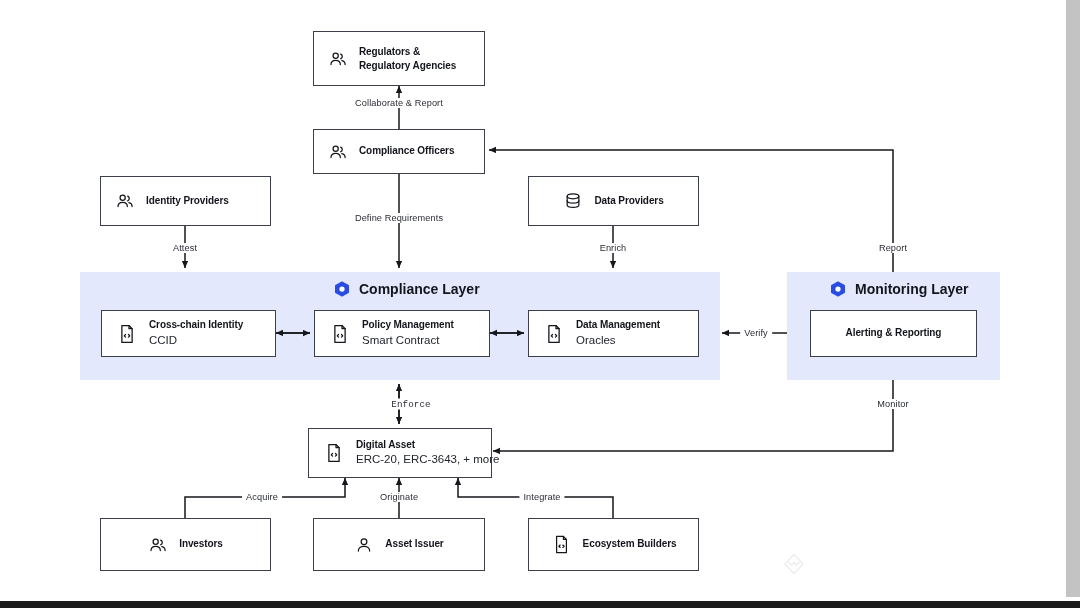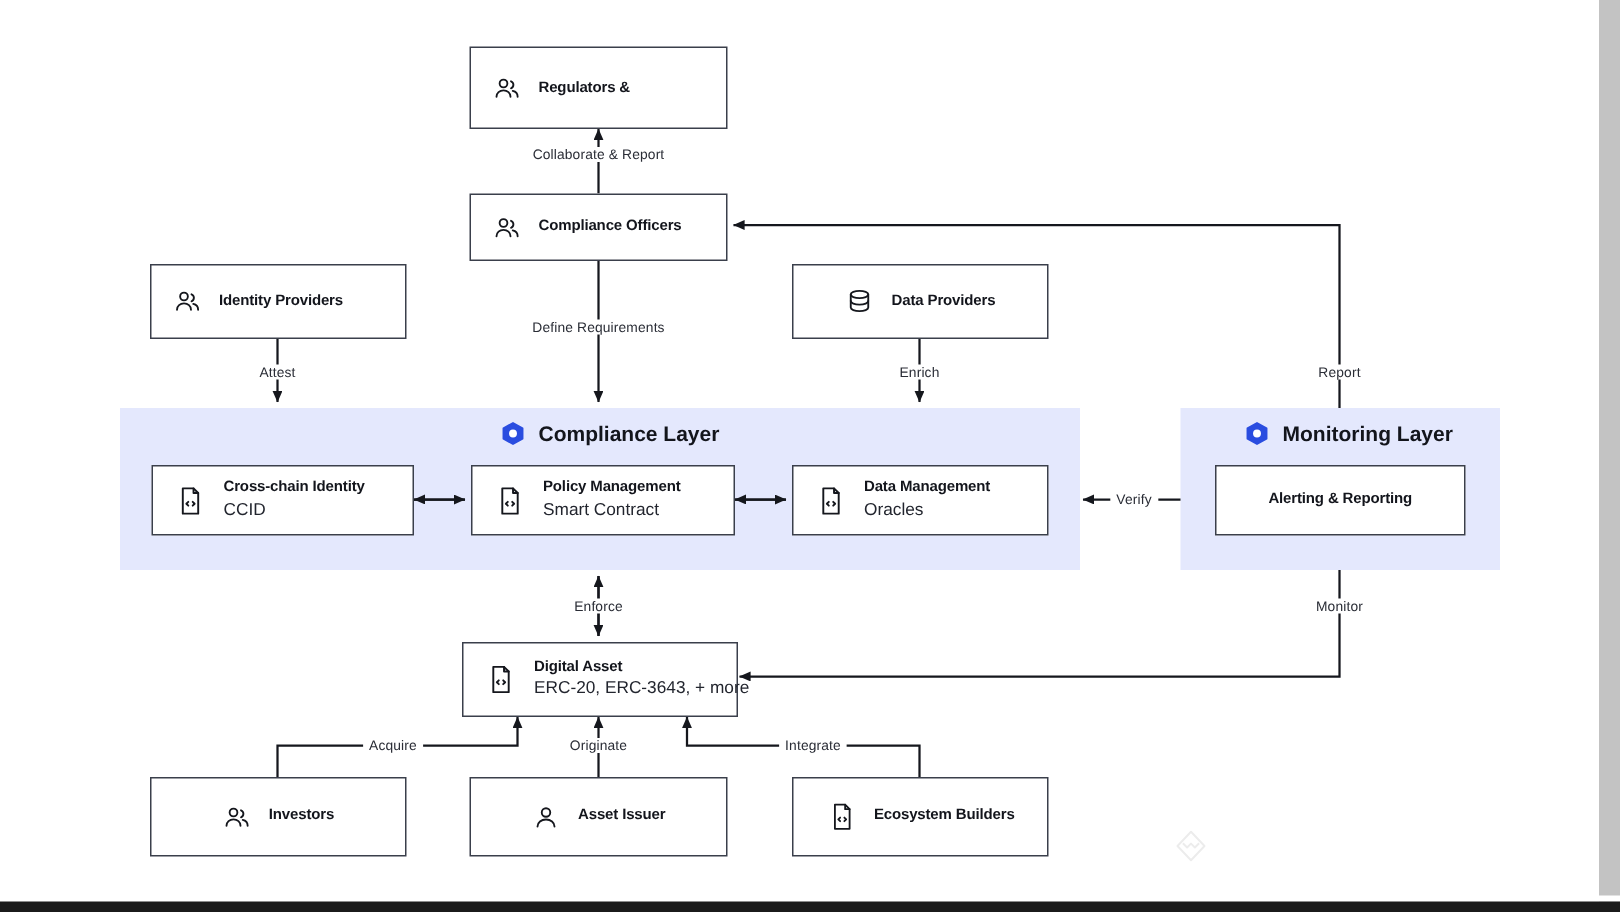--- a/index.html
+++ b/index.html
@@ -173,20 +173,21 @@
 
   <div class="node" style="left:313px; top:31px; width:172px; height:55px;">
     <svg class="ico" width="20" height="20" viewBox="0 0 24 24" fill="none" stroke="#15171d" stroke-width="1.5" stroke-linecap="round" stroke-linejoin="round">
       <circle cx="9.2" cy="8" r="3.1"></circle>
       <path d="M3.6 18.6c0-3.1 2.5-5.1 5.6-5.1s5.6 2 5.6 5.1"></path>
       <path d="M15.2 6.2a3 3 0 0 1 0 5.6"></path>
       <path d="M16.6 13.9c2.4.5 3.9 2.2 3.9 4.7"></path>
     </svg>
     <span class="txt">
       <span class="title two">Regulators &amp;</span>
+      <span class="title two">Regulatory Agencies</span>
     </span>
   </div>
 
   <div class="node" style="left:313px; top:129px; width:172px; height:45px;">
     <svg class="ico" width="20" height="20" viewBox="0 0 24 24" fill="none" stroke="#15171d" stroke-width="1.5" stroke-linecap="round" stroke-linejoin="round">
       <circle cx="9.2" cy="8" r="3.1"></circle>
       <path d="M3.6 18.6c0-3.1 2.5-5.1 5.6-5.1s5.6 2 5.6 5.1"></path>
       <path d="M15.2 6.2a3 3 0 0 1 0 5.6"></path>
       <path d="M16.6 13.9c2.4.5 3.9 2.2 3.9 4.7"></path>
     </svg>
@@ -309,21 +310,21 @@
       <span class="title">Ecosystem Builders</span>
     </span>
   </div>
 
   <div class="elabel" style="left:399px; top:103px;">Collaborate &amp; Report</div>
   <div class="elabel" style="left:399px; top:218px;">Define Requirements</div>
   <div class="elabel" style="left:185px; top:248px;">Attest</div>
   <div class="elabel" style="left:613px; top:248px;">Enrich</div>
   <div class="elabel" style="left:893px; top:248px;">Report</div>
   <div class="elabel onband" style="left:756px; top:333px;">Verify</div>
-  <div class="elabel" style="left:399px; top:404px;">Enforce</div>
+  <div class="elabel" style="left:411px; top:404px;font-family:Liberation Mono, monospace;">Enforce</div>
   <div class="elabel" style="left:893px; top:404px;">Monitor</div>
   <div class="elabel" style="left:262px; top:497px;">Acquire</div>
   <div class="elabel" style="left:399px; top:497px;">Originate</div>
   <div class="elabel" style="left:542px; top:497px;">Integrate</div>
 
   <div class="watermark">
     <svg width="24" height="24" viewBox="0 0 24 24" fill="none" stroke="#ececec" stroke-width="1.3" stroke-linejoin="round">
       <path d="M12 2.5 21 12 12 21.5 3 12z"></path>
       <path d="M6.6 10.2 9.4 13l2.6-2.6L14.6 13l2.8-2.8"></path>
     </svg>

